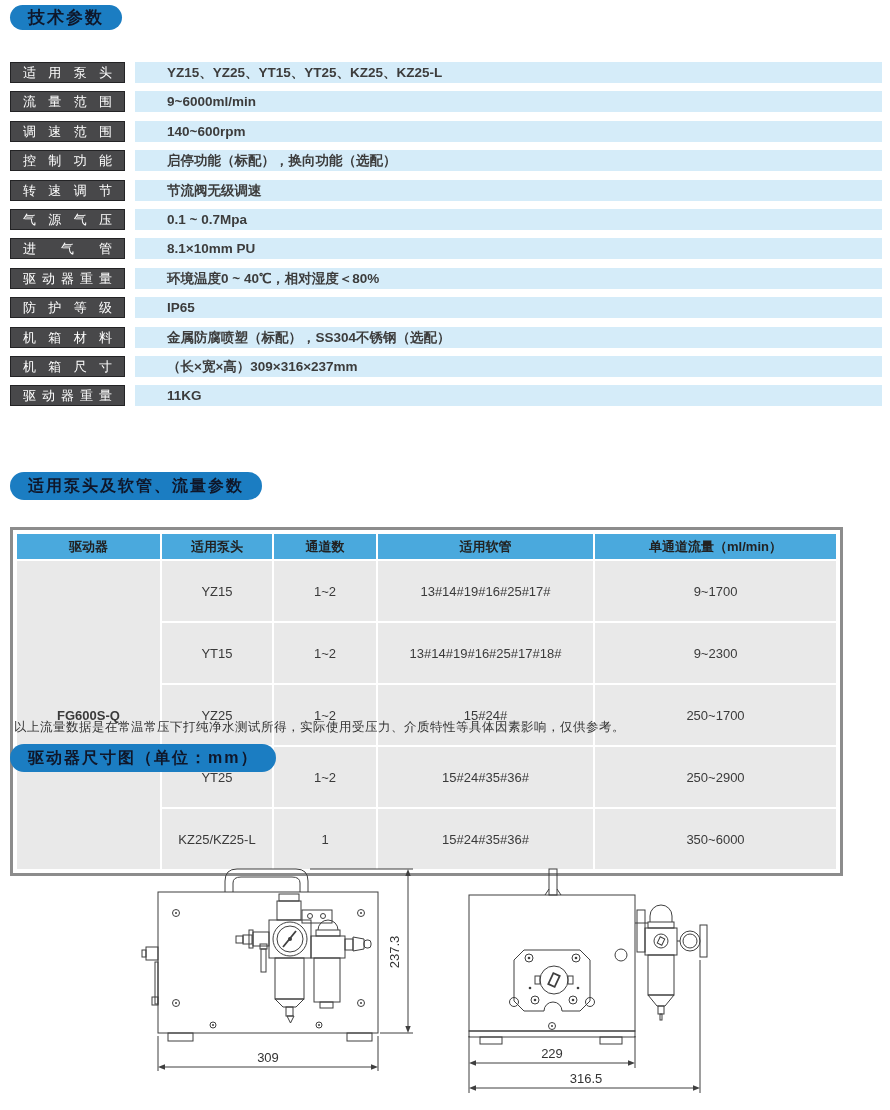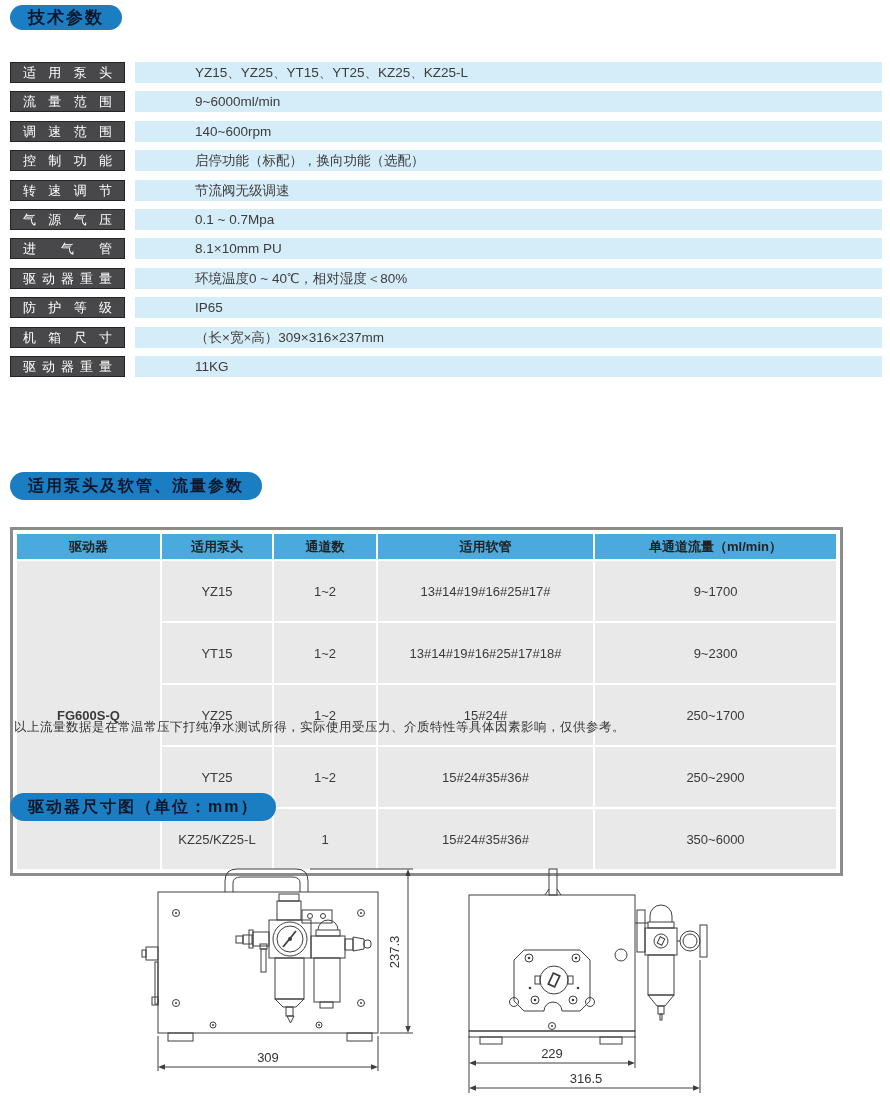--- a/index.html
+++ b/index.html
@@ -4,30 +4,30 @@
 <style>
   html,body{margin:0;padding:0;background:#fff;}
   #page{position:relative;width:890px;height:1110px;background:#fff;overflow:hidden;
         font-family:"Liberation Sans",sans-serif;}
 
   
   .badge{position:absolute;left:10px;background:#1b7dc2;color:#0f172a;border-radius:15px;
          font-weight:bold;padding:0 18px;display:inline-block;letter-spacing:2px;white-space:nowrap;}
   #badge-specs{top:5px;height:25px;line-height:25px;font-size:17px;}
   #badge-table{top:472px;height:28px;line-height:28px;font-size:16px;}
-  #badge-dims{top:793px;height:28px;line-height:28px;font-size:16px;}
+  #badge-dims{top:744px;height:28px;line-height:28px;font-size:16px;}
 
   
   .specs{position:absolute;top:62px;left:10px;width:872px;}
   .spec-row{display:flex;height:21px;margin-bottom:8.4px;}
   .spec-label{width:115px;box-sizing:border-box;background:#48484a;border:1px solid #232325;
               color:#fff;font-size:13px;line-height:19px;padding:0 12px;
               text-align:justify;text-align-last:justify;}
   .spec-value{flex:1;margin-left:10px;background:#d5ecf9;font-size:13.5px;line-height:21px;
-              color:#3c3c3c;padding-left:60px;white-space:nowrap;overflow:hidden;}
+              color:#3c3c3c;padding-left:32px;white-space:nowrap;overflow:hidden;font-weight:bold;}
 
   
   .table-wrap{position:absolute;left:10px;top:527px;width:833px;border:3px solid #8c8c8c;
               background:#fff;padding:2px;box-sizing:border-box;}
   table.params{width:100%;border-collapse:collapse;table-layout:fixed;}
   table.params th{background:#4aa9dd;height:25px;font-size:13px;font-weight:bold;color:#222;
                   border:2px solid #fff;padding:0;}
   table.params td{background:#e9e9e9;height:28px;text-align:center;font-size:13px;color:#3a3a3a;
                   border:2px solid #fff;padding:16px;}
   td.driver-cell{font-size:14.5px;font-weight:bold;color:#222;}
@@ -78,20 +78,24 @@
       <div class="spec-label">进气管</div>
       <div class="spec-value">8.1×10mm PU</div>
     </div>
     <div class="spec-row">
       <div class="spec-label">驱动器重量</div>
       <div class="spec-value">环境温度0 ~ 40℃，相对湿度＜80%</div>
     </div>
     <div class="spec-row">
       <div class="spec-label">防护等级</div>
       <div class="spec-value">IP65</div>
+    </div>
+    <div class="spec-row">
+      <div class="spec-label">机箱材料</div>
+      <div class="spec-value">金属防腐喷塑（标配），SS304不锈钢（选配）</div>
     </div>
     <div class="spec-row">
       <div class="spec-label">机箱尺寸</div>
       <div class="spec-value">（长×宽×高）309×316×237mm</div>
     </div>
     <div class="spec-row">
       <div class="spec-label">驱动器重量</div>
       <div class="spec-value">11KG</div>
     </div>
   </div>

